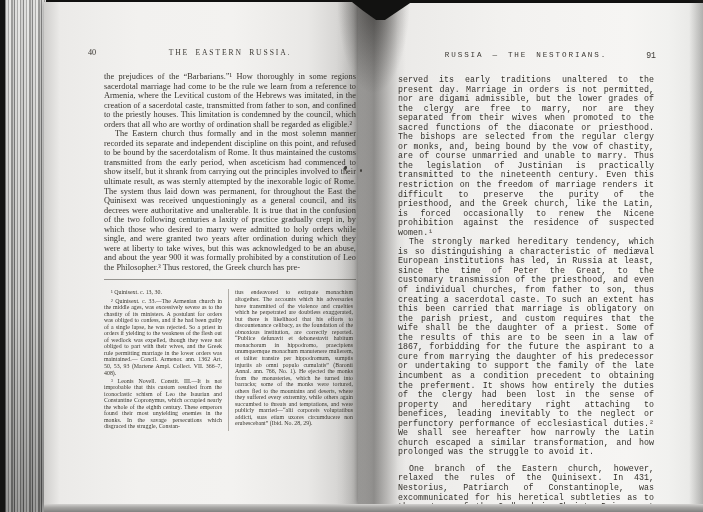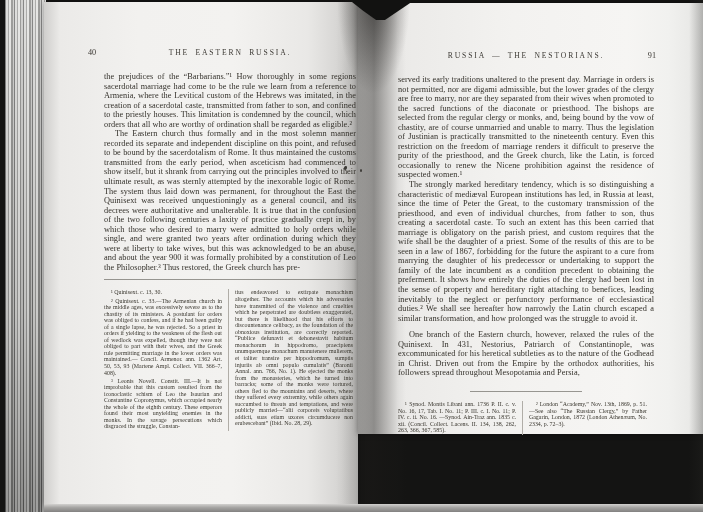--- a/index.html
+++ b/index.html
@@ -24,24 +24,25 @@
     position:absolute;
     box-shadow: 0 0 6px rgba(0,0,0,0.35);
   }
   .page-left {
     left:44px; top:2px; width:314px; height:502px;
     background:linear-gradient(90deg,
       #cfcecc 0%, #ebeae8 5%, #f2f1ef 30%, #f3f2f0 60%,
       #e9e8e6 84%, #d4d3d1 95%, #bdbcba 100%);
   }
   .page-right {
-    left:358px; top:3px; width:345px; height:431px;
+    left:358px; top:3px; width:345px; height:501px;
     background:linear-gradient(90deg,
       #a9a8a6 0%, #cfcecc 4%, #ebeae8 12%, #f3f2f0 45%,
       #f6f5f3 78%, #f1f1ef 90%, #e5e5e3 100%);
+    font-family:Liberation Mono, monospace;
   }
 
   
   .gutter-shade {
     position:absolute; left:336px; top:0; width:70px; height:504px; pointer-events:none;
     background:linear-gradient(90deg,
       rgba(45,43,40,0) 0%, rgba(45,43,40,0.10) 28%,
       rgba(30,28,26,0.38) 54%, rgba(30,28,26,0.24) 68%,
       rgba(45,43,40,0.06) 88%, rgba(0,0,0,0) 100%);
   }

